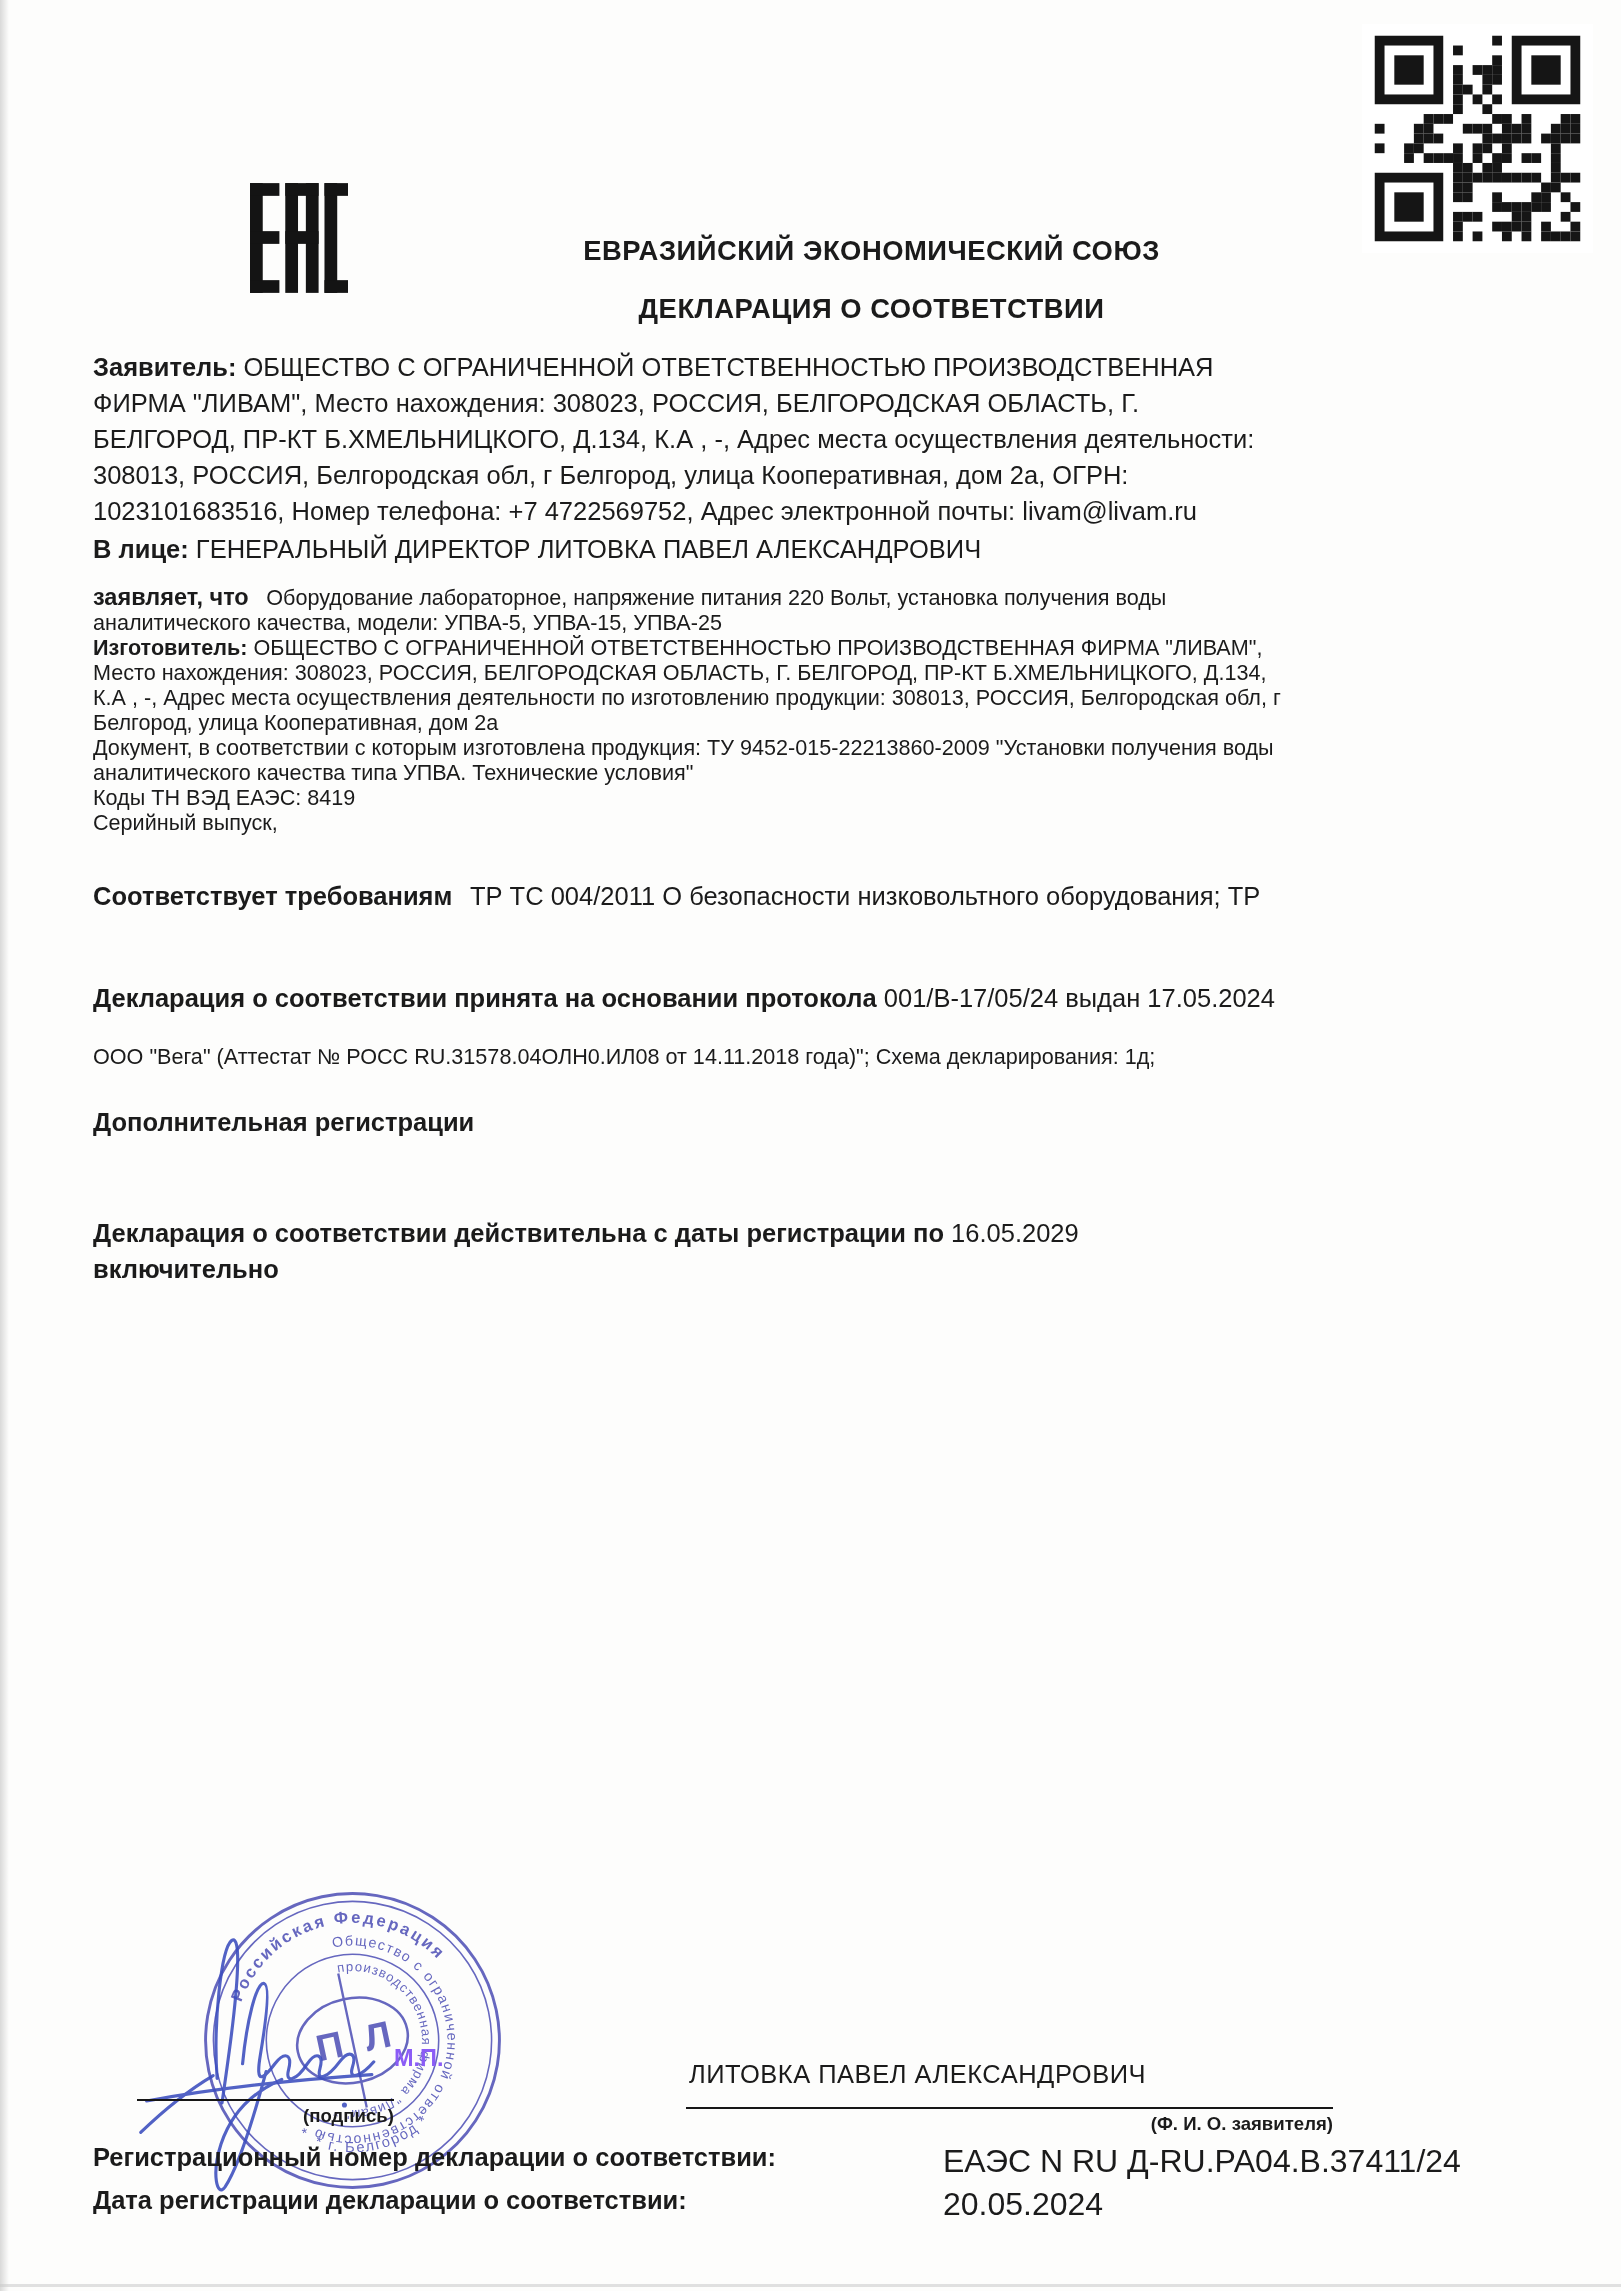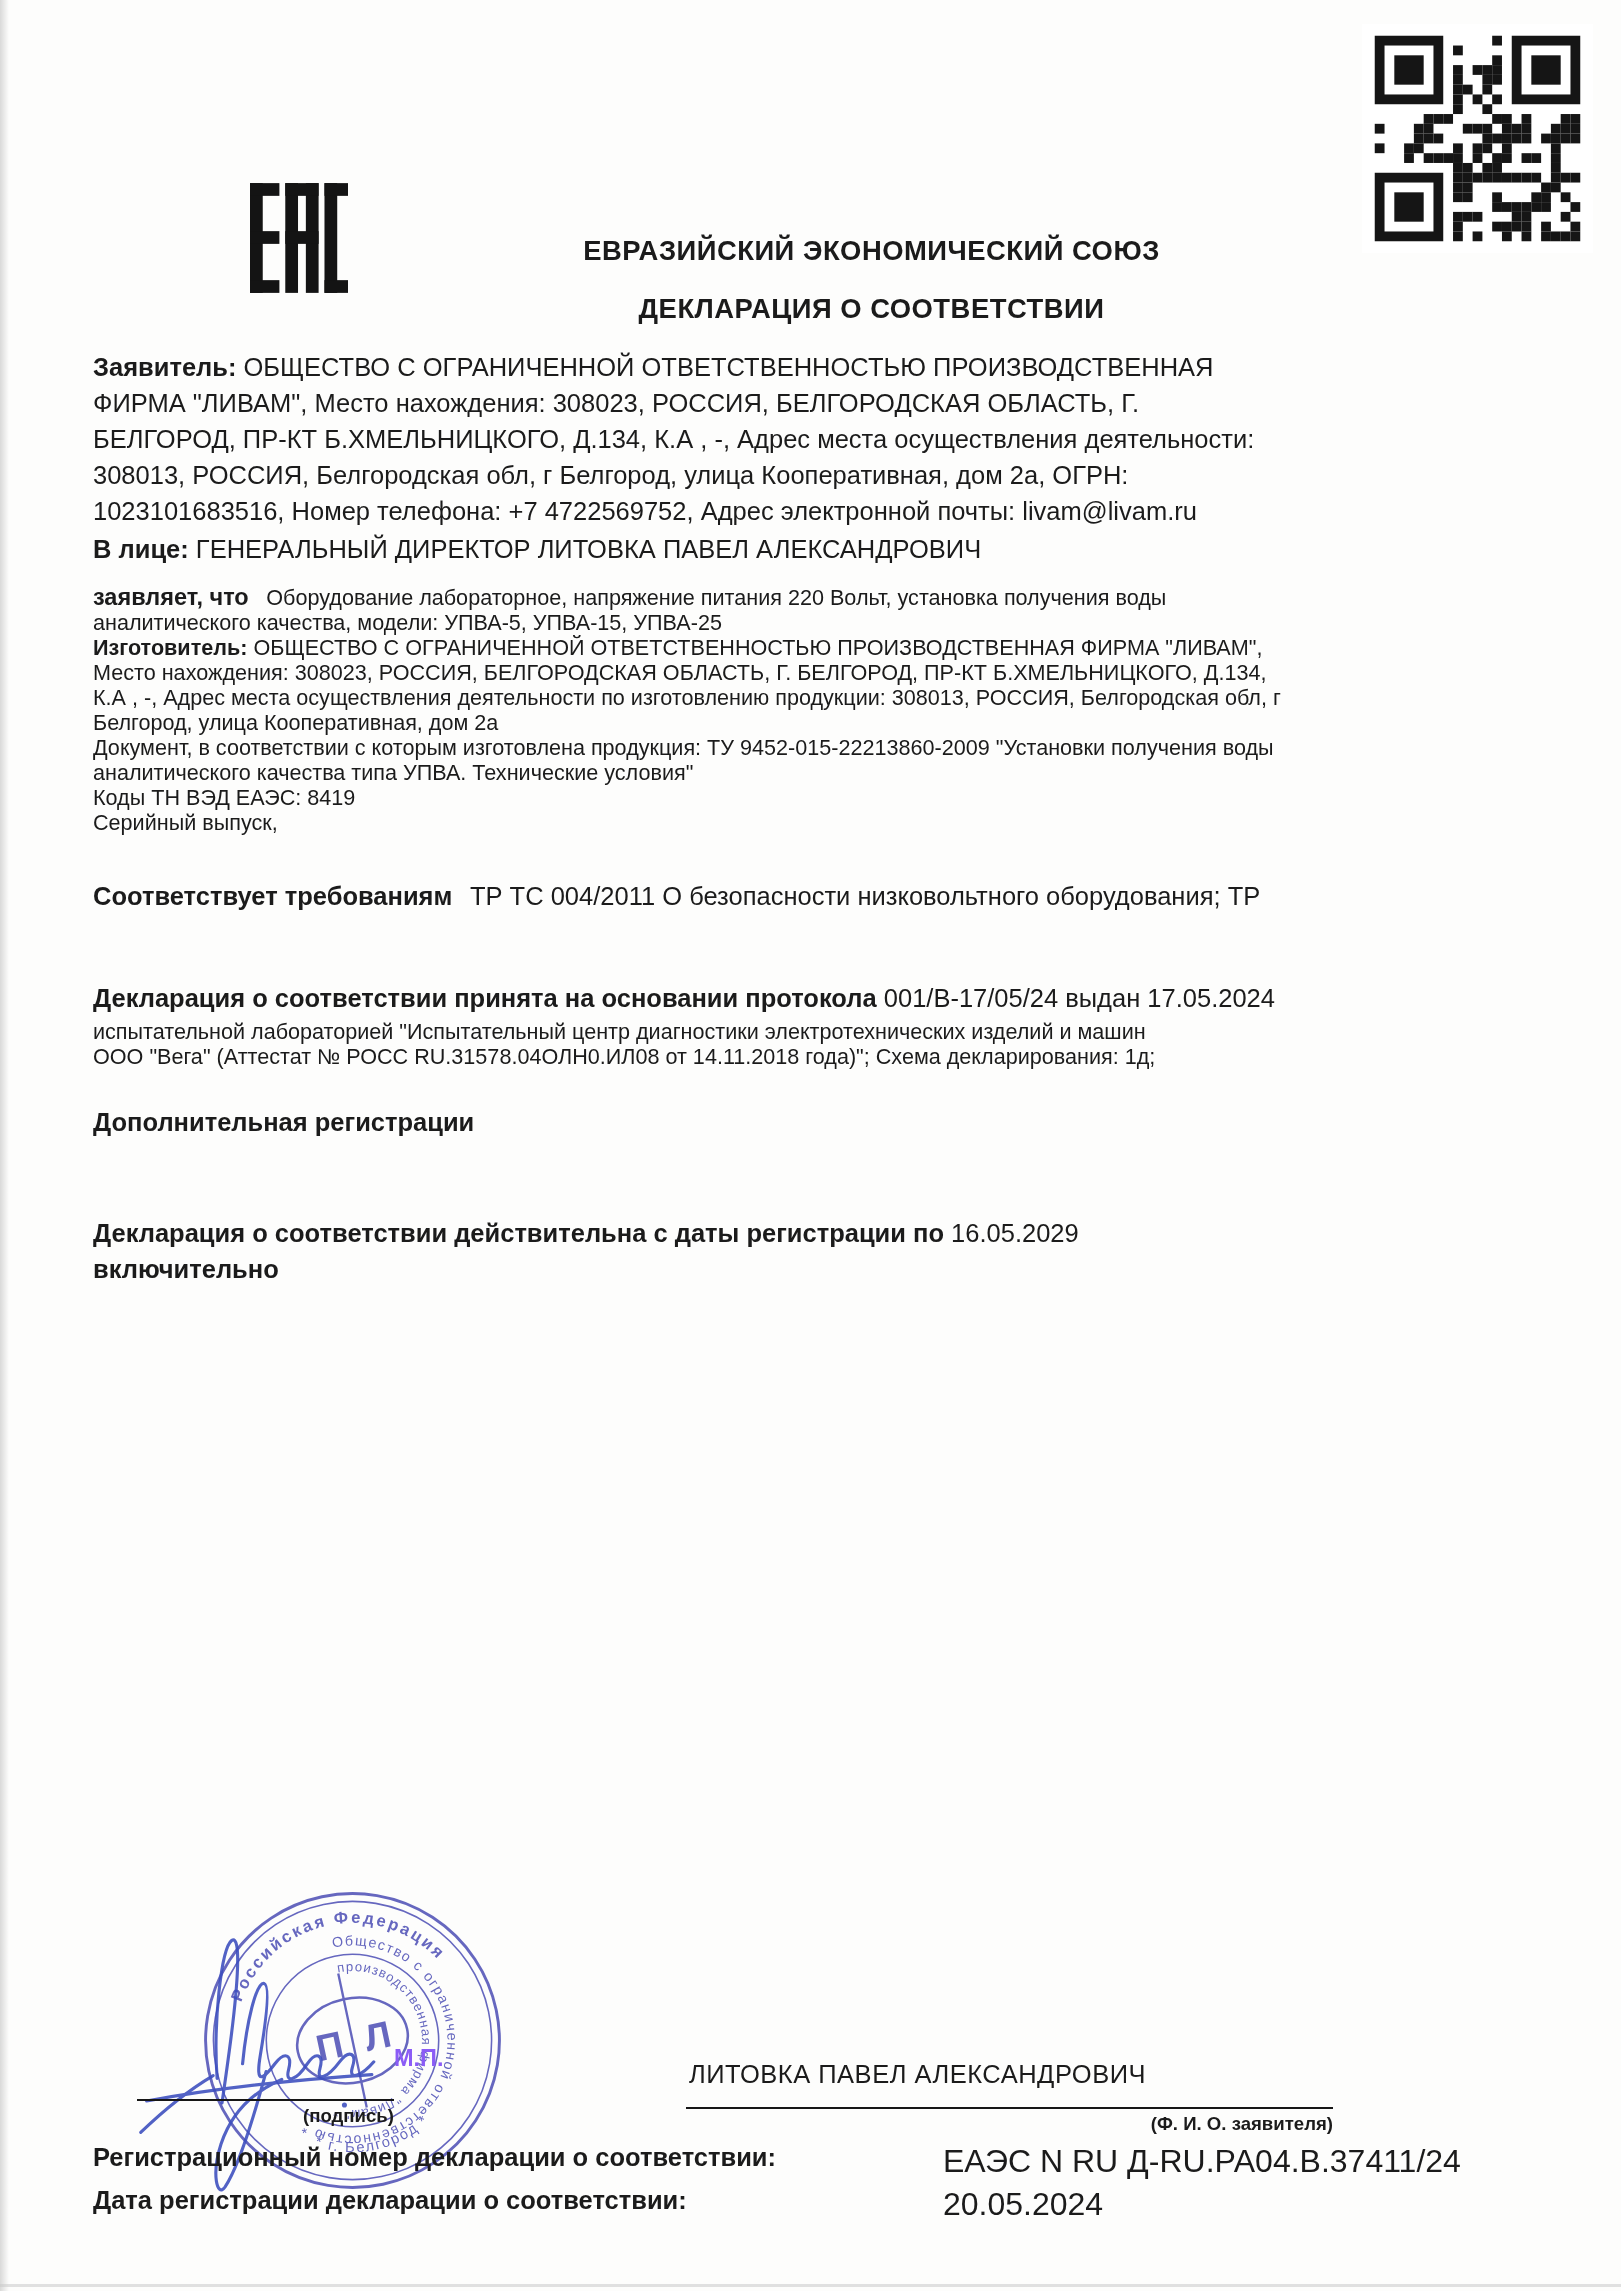--- a/index.html
+++ b/index.html
@@ -189,21 +189,21 @@
 </svg>
 
 <div class="title" style="top:235px;">ЕВРАЗИЙСКИЙ ЭКОНОМИЧЕСКИЙ СОЮЗ</div>
 <div class="title" style="top:293px;">ДЕКЛАРАЦИЯ О СООТВЕТСТВИИ</div>
 
 <div class="tb big" style="top:349px;"><span class="b">Заявитель:</span><span> ОБЩЕСТВО С ОГРАНИЧЕННОЙ ОТВЕТСТВЕННОСТЬЮ ПРОИЗВОДСТВЕННАЯ</span><br><span>ФИРМА "ЛИВАМ", Место нахождения: 308023, РОССИЯ,  БЕЛГОРОДСКАЯ ОБЛАСТЬ, Г.</span><br><span>БЕЛГОРОД, ПР-КТ Б.ХМЕЛЬНИЦКОГО, Д.134, К.А , -, Адрес места осуществления деятельности:</span><br><span>308013, РОССИЯ, Белгородская обл, г Белгород, улица Кооперативная, дом 2а, ОГРН:</span><br><span>1023101683516, Номер телефона: +7 4722569752, Адрес электронной почты: livam@livam.ru</span></div>
 <div class="tb big" style="top:531px;"><span class="b">В лице:</span><span> ГЕНЕРАЛЬНЫЙ ДИРЕКТОР ЛИТОВКА ПАВЕЛ АЛЕКСАНДРОВИЧ</span></div>
 <div class="tb small" style="top:585px;"><span class="b lg mr">заявляет, что</span><span>Оборудование лабораторное, напряжение питания 220 Вольт, установка получения воды</span><br><span>аналитического качества, модели: УПВА-5, УПВА-15, УПВА-25</span><br><span class="b">Изготовитель:</span><span> ОБЩЕСТВО С ОГРАНИЧЕННОЙ ОТВЕТСТВЕННОСТЬЮ ПРОИЗВОДСТВЕННАЯ ФИРМА "ЛИВАМ",</span><br><span>Место нахождения: 308023, РОССИЯ,  БЕЛГОРОДСКАЯ ОБЛАСТЬ, Г. БЕЛГОРОД, ПР-КТ Б.ХМЕЛЬНИЦКОГО, Д.134,</span><br><span>К.А , -, Адрес места осуществления деятельности по изготовлению продукции: 308013, РОССИЯ, Белгородская обл, г</span><br><span>Белгород, улица Кооперативная, дом 2а</span><br><span>Документ, в соответствии с которым изготовлена продукция: ТУ 9452-015-22213860-2009 "Установки получения воды</span><br><span>аналитического качества типа УПВА. Технические условия"</span><br><span>Коды ТН ВЭД ЕАЭС: 8419</span><br><span>Серийный выпуск,</span></div>
 <div class="tb big" style="top:878px;"><span class="b mr">Соответствует требованиям</span><span>ТР ТС 004/2011 О безопасности низковольтного оборудования; ТР</span><br></div>
 <div class="tb big" style="top:980px;"><span class="b">Декларация о соответствии принята на основании протокола</span><span> 001/В-17/05/24 выдан 17.05.2024</span></div>
-<div class="tb small" style="top:1019px;"><span>испытательной лабораторией "Испытательный центр диагностики электротехнических изделий и машин</span><br><span>ООО "Вега" (Аттестат № РОСС RU.31578.04ОЛН0.ИЛ08 от 14.11.2018 года)"; Схема декларирования: 1д;</span></div>
+<div class="tb small" style="top:1019px;"><br><span>ООО "Вега" (Аттестат № РОСС RU.31578.04ОЛН0.ИЛ08 от 14.11.2018 года)"; Схема декларирования: 1д;</span></div>
 <div class="tb big" style="top:1104px;"><span class="b">Дополнительная регистрации</span></div>
 <div class="tb big" style="top:1215px;"><span class="b">Декларация о соответствии действительна с даты регистрации по</span><span> 16.05.2029</span><br><span class="b">включительно</span></div>
 
 <svg class="abs" style="left:186px;top:1874px;" width="333" height="333" viewBox="0 0 340 340">
   <defs>
     <path id="arcTop" d="M 50 170 A 120 120 0 0 1 290 170"></path>
     <path id="arcBottom" d="M 56 170 A 114 114 0 0 0 284 170"></path>
     <path id="circMid" d="M 170 73 a 97 97 0 1 1 -0.2 0"></path>
     <path id="circInner" d="M 170 99 a 71 71 0 1 1 -0.2 0"></path>
   </defs>

